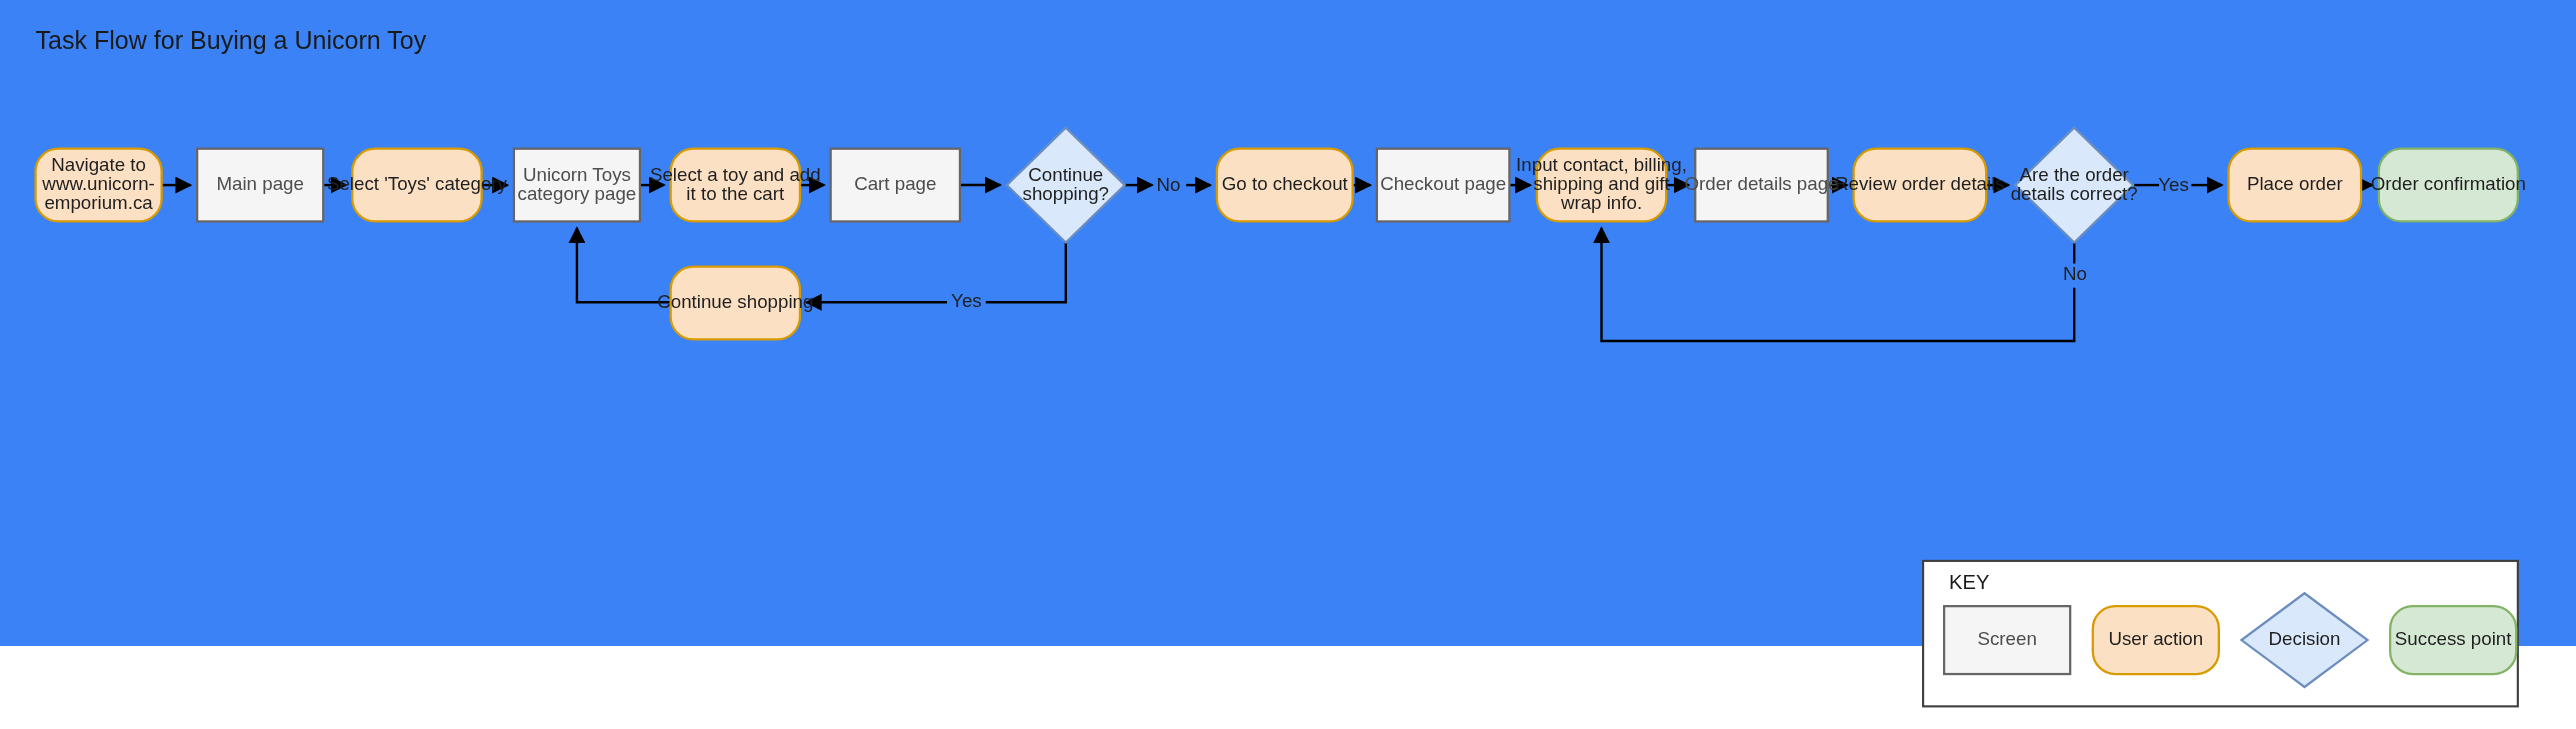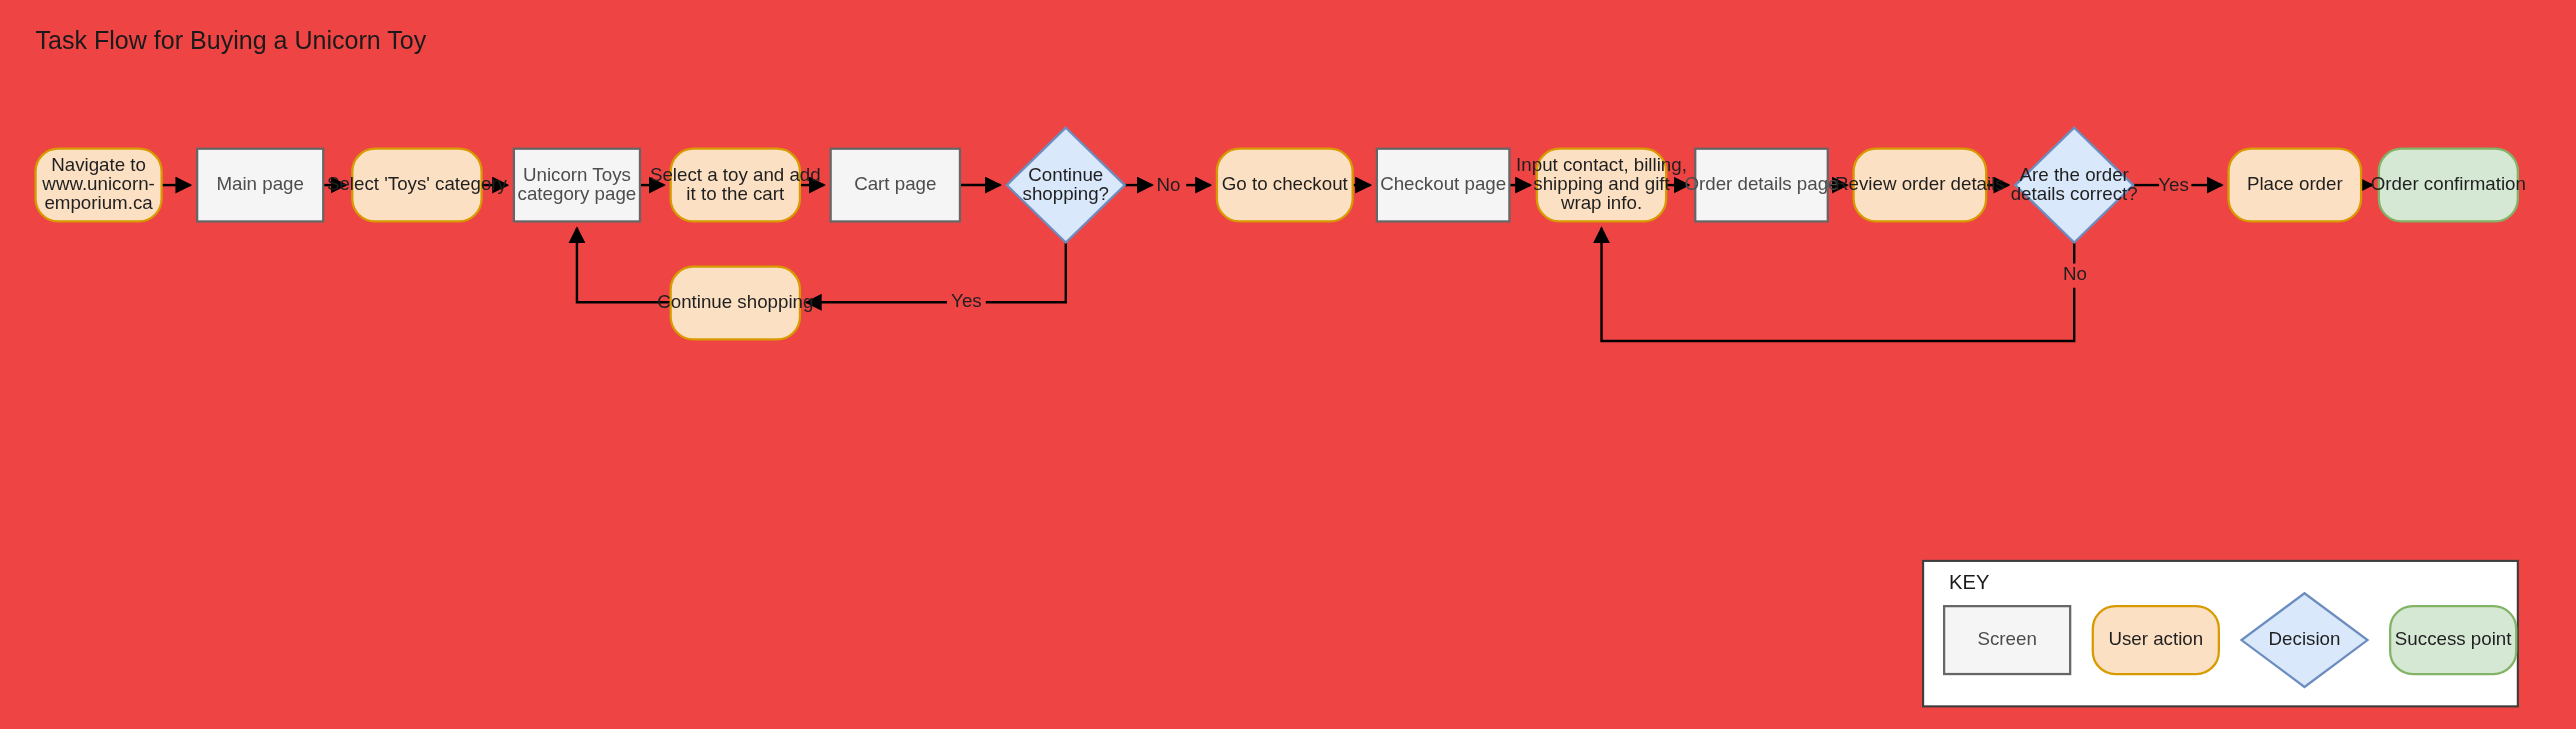--- a/index.html
+++ b/index.html
@@ -10,22 +10,22 @@
   }
   body {
     width: 2576px;
     height: 729px;
     font-family: "Liberation Sans", sans-serif;
     overflow: hidden;
   }
   #canvas {
     position: relative;
     width: 2576px;
-    height: 729px;
-    background: #ef4444;
+    height: 646px;
+    background: #3b82f6;
   }
   #diagram-svg {
     position: absolute;
     left: 0;
     top: 0;
     width: 2576px;
     height: 729px;
   }
   .node-rect {
     fill: #f5f5f5;

